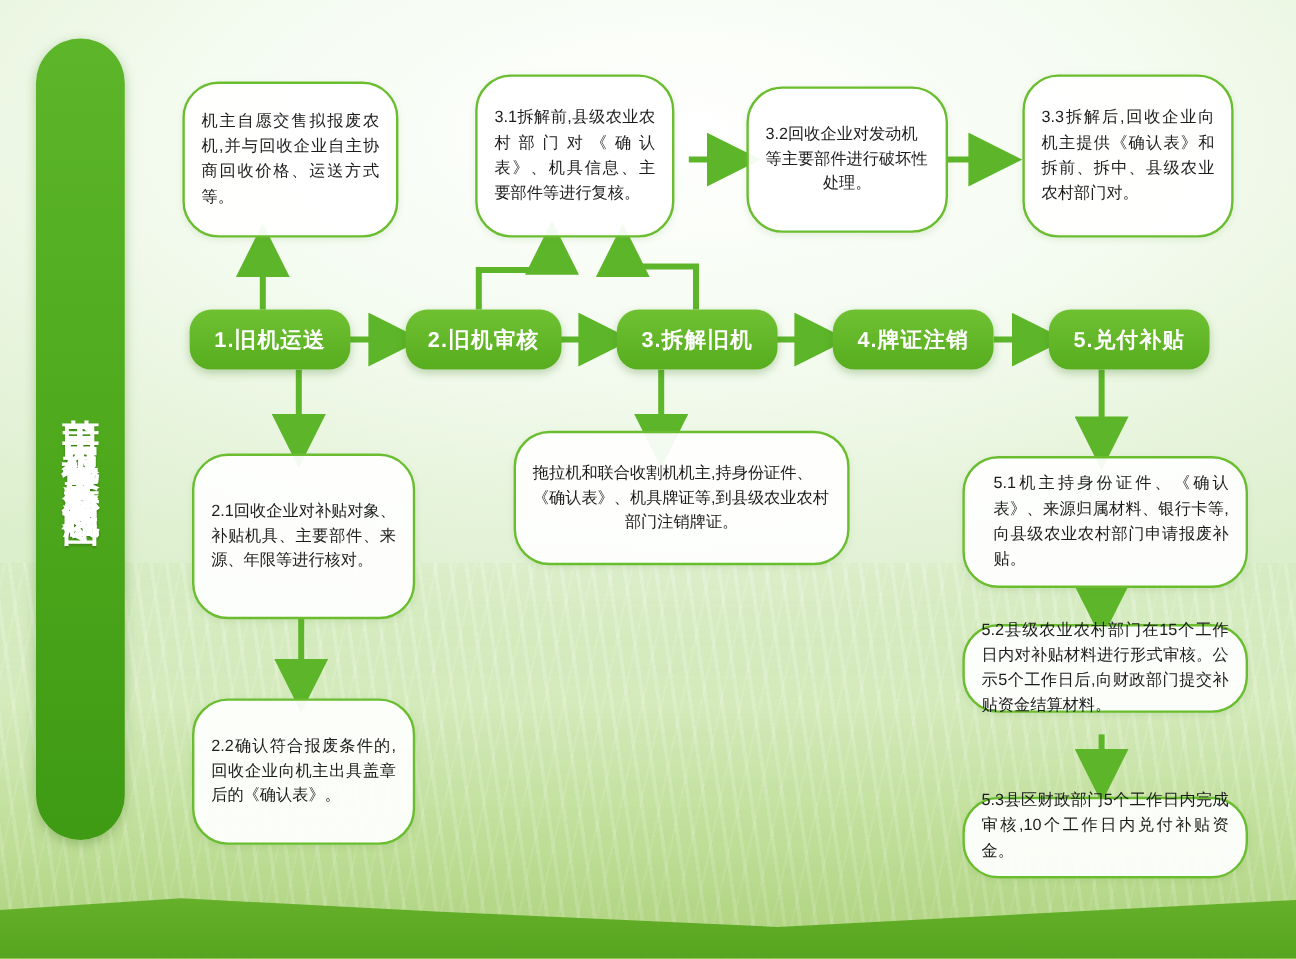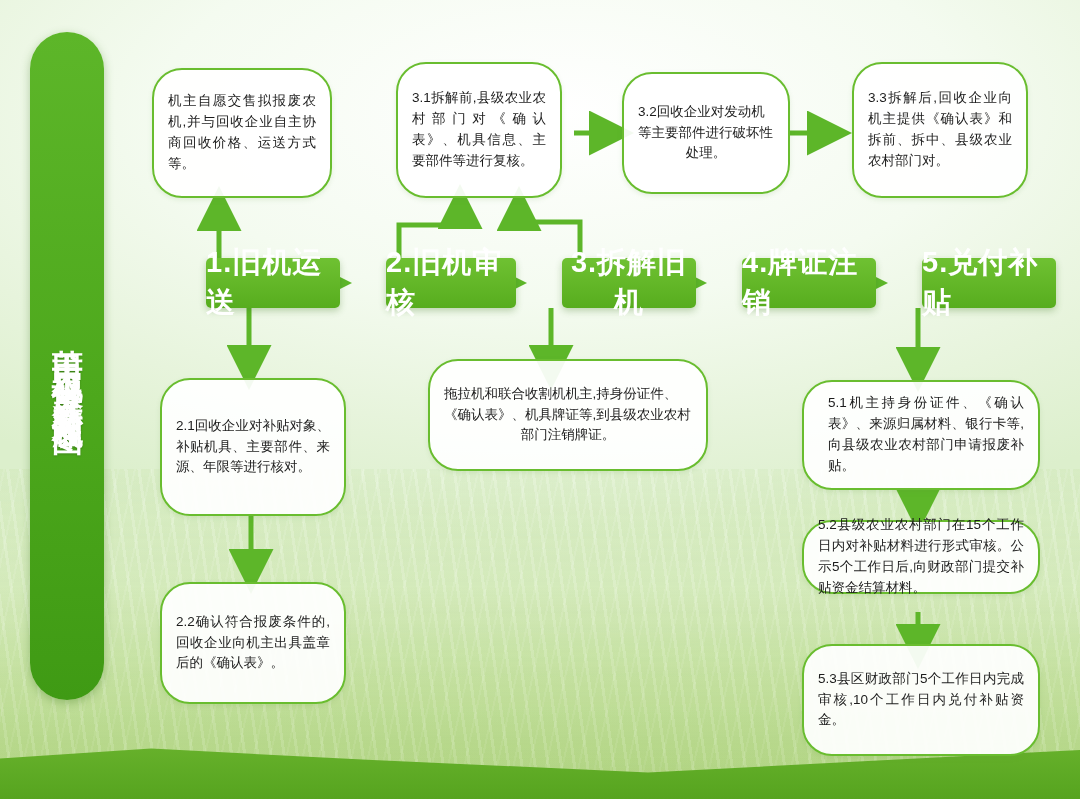--- a/index.html
+++ b/index.html
@@ -60,26 +60,25 @@
     background:rgba(255,255,255,.93);
     display:flex;align-items:center;justify-content:center;
     padding:10px 14px;
     color:#1c1c1c;font-size:13.5px;line-height:1.55;
     text-align:justify;text-align-last:left;
     box-shadow:0 2px 5px rgba(90,150,60,.13);
   }
   .node.center{text-align:left;text-align-last:center;}
   .step{
     position:absolute;box-sizing:border-box;
-    border-radius:5px;
+    border-radius:18px;
     background:linear-gradient(180deg,#6fc132 0%,#57ad1e 100%);
-    color:#fff;font-size:29px;font-weight:bold;letter-spacing:1px;
+    color:#fff;font-size:18px;font-weight:bold;letter-spacing:1px;
     display:flex;align-items:center;justify-content:center;
     box-shadow:0 3px 7px rgba(60,120,30,.30);
-    margin-left:48px;
   }
   
   #arrows{position:absolute;inset:0;pointer-events:none;}
 </style>
 </head>
 <body>
 
 <div id="bg">
   <div id="bg-rice"></div>
   <div id="bg-bottom-band2"></div>
@@ -172,15 +171,15 @@
 </div>
 
 <div class="node" style="left:802px;top:380px;width:238px;height:110px;padding-left:24px;">
   <span>5.1机主持身份证件、《确认表》、来源归属材料、银行卡等,向县级农业农村部门申请报废补贴。</span>
 </div>
 
 <div class="node" style="left:802px;top:520px;width:238px;height:74px;">
   <span>5.2县级农业农村部门在15个工作日内对补贴材料进行形式审核。公示5个工作日后,向财政部门提交补贴资金结算材料。</span>
 </div>
 
-<div class="node" style="left:802px;top:644px;width:238px;height:112px;">
+<div class="node" style="left:802px;top:664px;width:238px;height:68px;align-items:flex-end;">
   <span>5.3县区财政部门5个工作日内完成审核,10个工作日内兑付补贴资金。</span>
 </div>
 
 </body></html>

